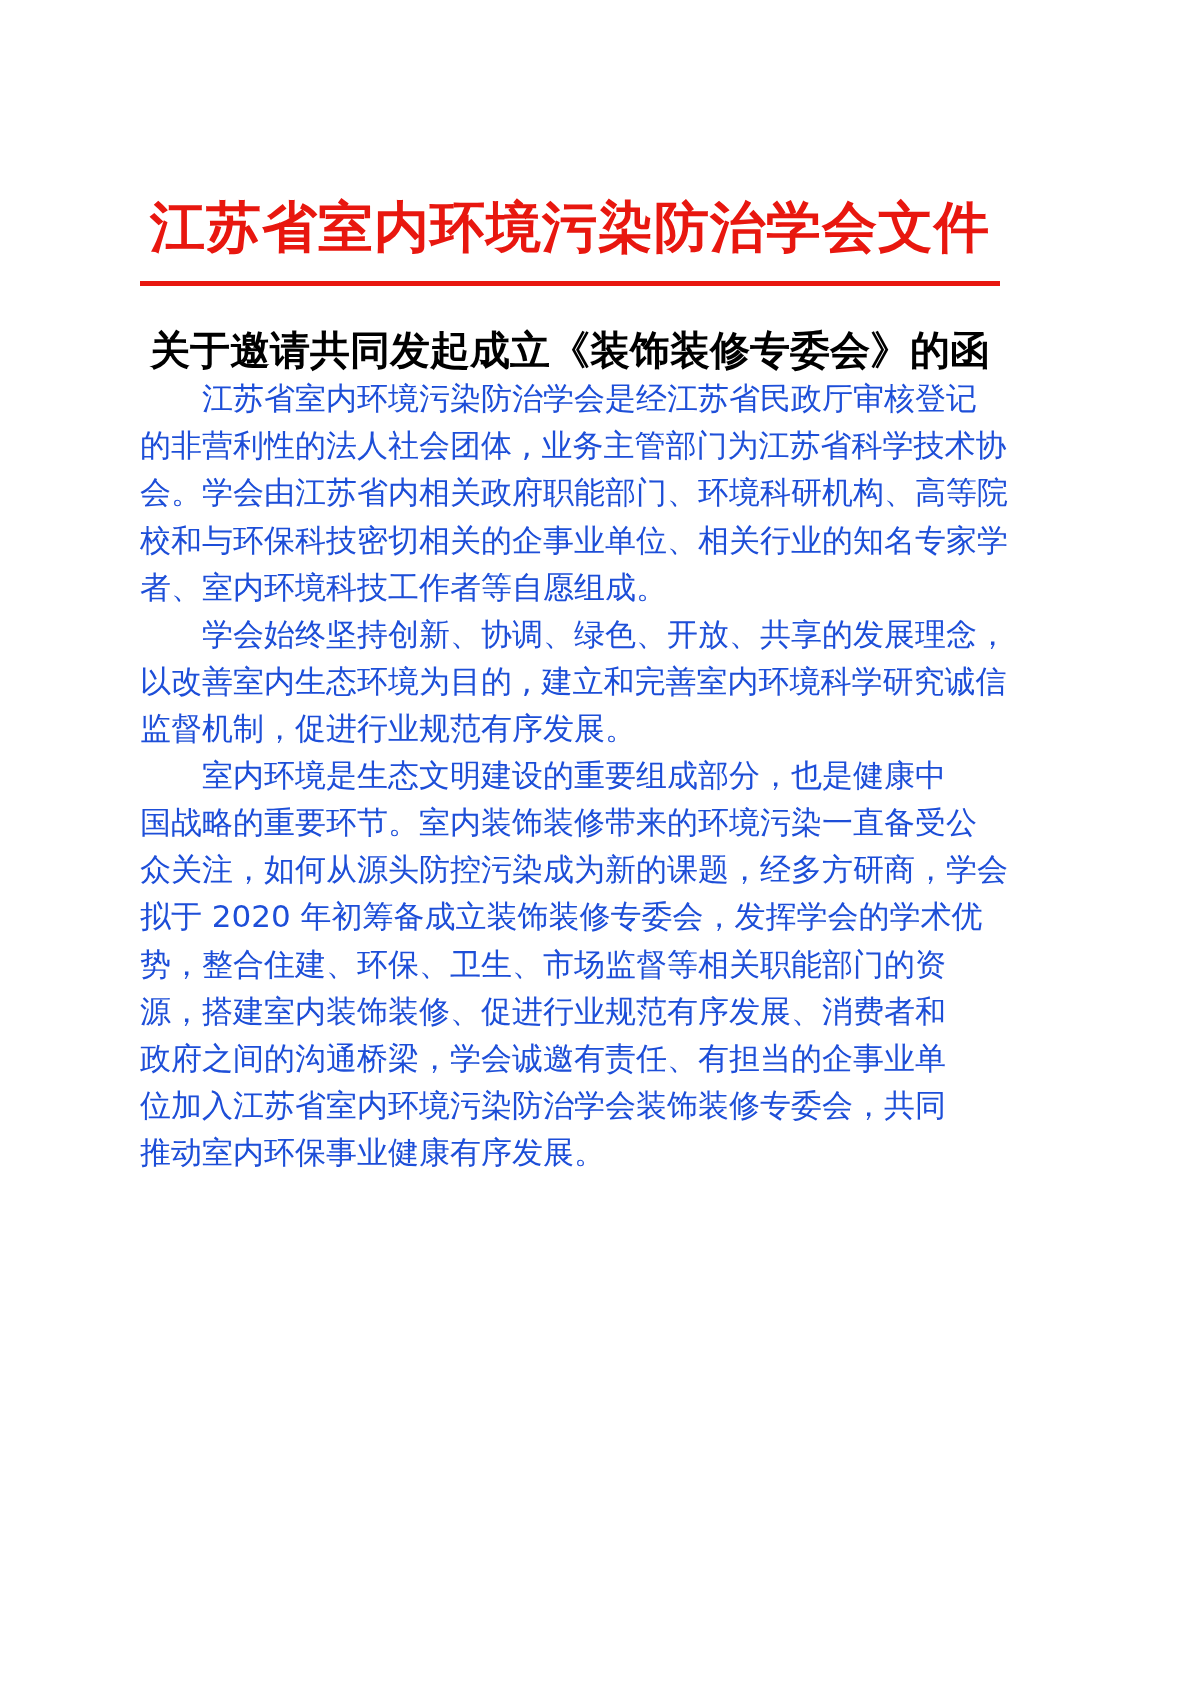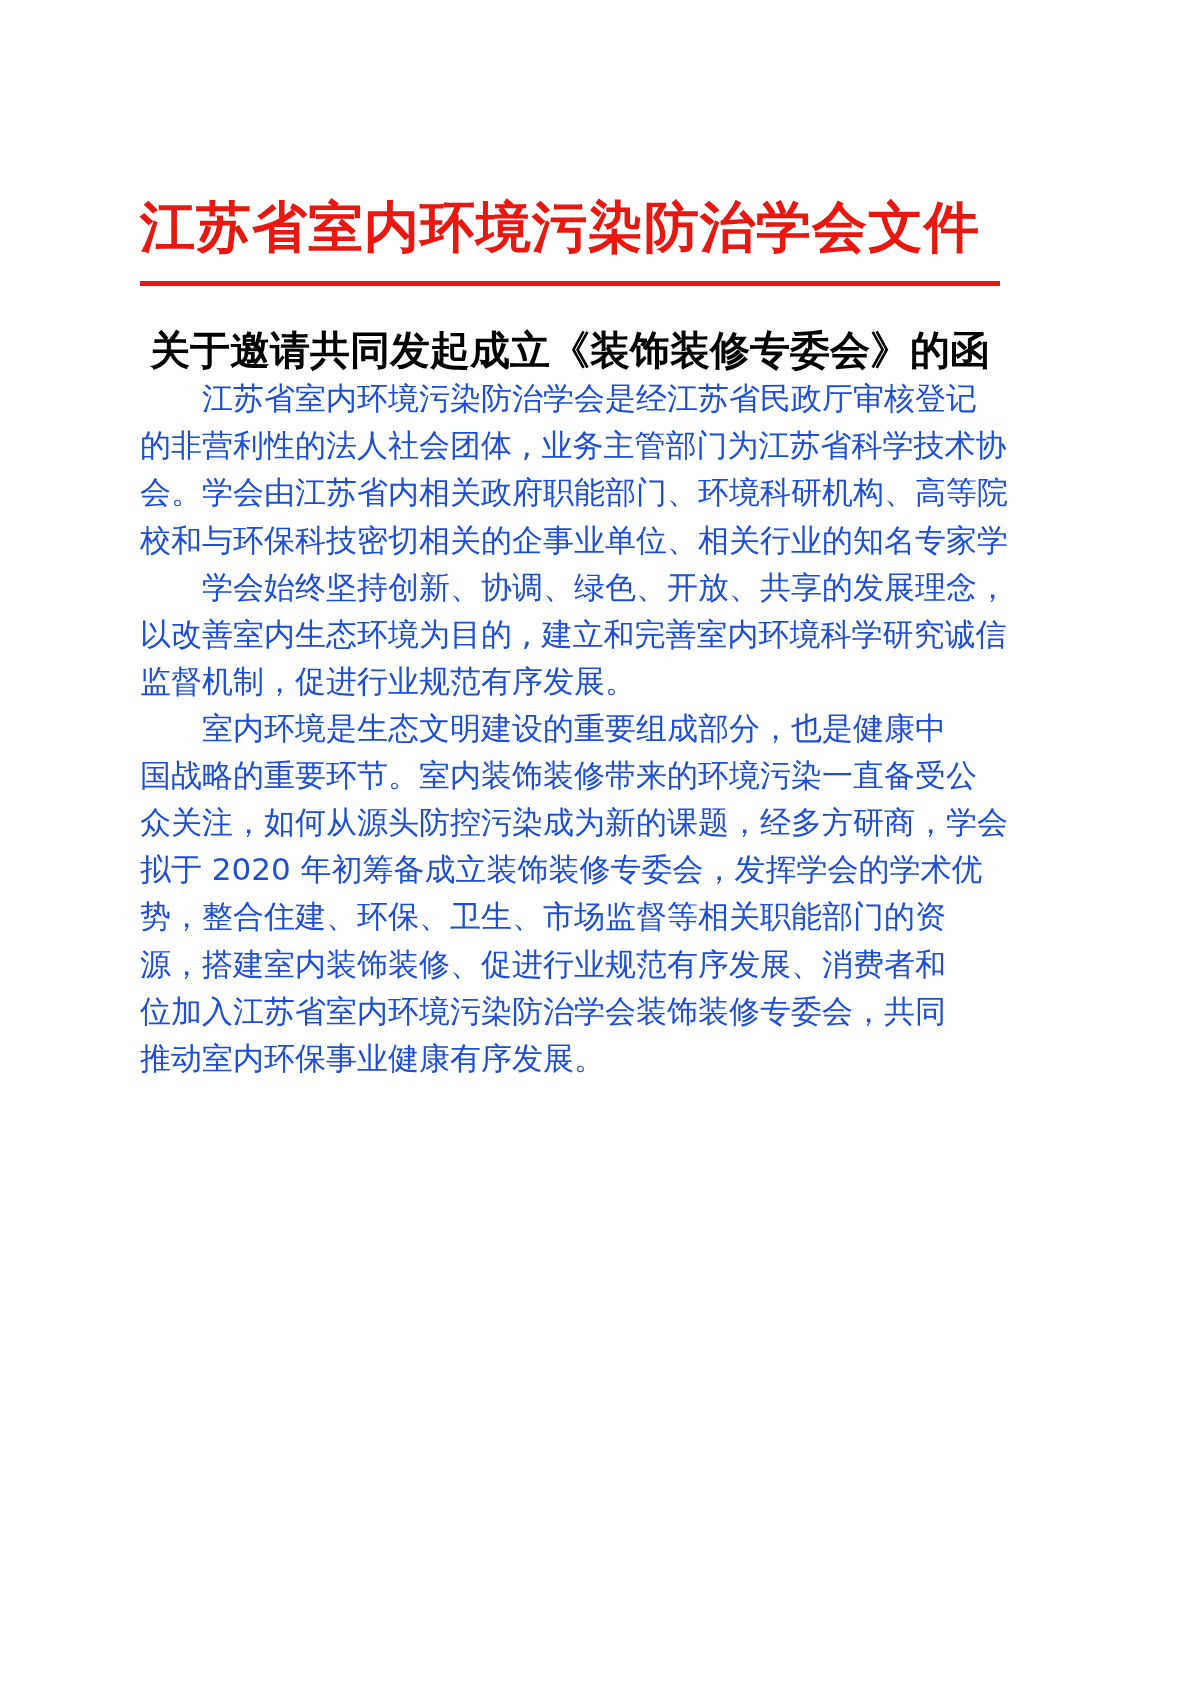--- a/index.html
+++ b/index.html
@@ -19,21 +19,21 @@
     box-sizing: border-box;
   }
   .doc-body {
     position: absolute;
     left: 140px;
     top: 0;
     width: 860px;
   }
   .masthead {
     margin-top: 196px;
-    text-align: left;
+    text-align: center;
     color: #e8170f;
     font-size: 55px;
     font-weight: bold;
     letter-spacing: 1px;
     line-height: 1.15;
     white-space: nowrap;
   }
   .masthead-rule {
     margin-top: 22px;
     height: 5px;
@@ -86,33 +86,35 @@
     <div class="masthead-rule"></div>
 
     <div class="subject-title">关于邀请共同发起成立《装饰装修专委会》的函</div>
 
 
     <div class="para">
       <span class="line indented">江苏省室内环境污染防治学会是经江苏省民政厅审核登记</span>
       <span class="line plain">的非营利性的法人社会团体 , 业务主管部门为江苏省科学技术协</span>
       <span class="line plain">会。学会由江苏省内相关政府职能部门、环境科研机构、高等院</span>
       <span class="line plain">校和与环保科技密切相关的企事业单位、相关行业的知名专家学</span>
+      <span class="line plain">者、室内环境科技工作者等自愿组成。</span>
     </div>
 
     <div class="para">
       <span class="line indented">学会始终坚持创新、协调、绿色、开放、共享的发展理念，</span>
       <span class="line plain">以改善室内生态环境为目的 , 建立和完善室内环境科学研究诚信</span>
       <span class="line plain">监督机制，促进行业规范有序发展。</span>
     </div>
 
     <div class="para">
       <span class="line indented">室内环境是生态文明建设的重要组成部分，也是健康中</span>
       <span class="line plain">国战略的重要环节。室内装饰装修带来的环境污染一直备受公</span>
       <span class="line plain">众关注，如何从源头防控污染成为新的课题，经多方研商，学会</span>
       <span class="line plain">拟于 2020 年初筹备成立装饰装修专委会，发挥学会的学术优</span>
       <span class="line plain">势，整合住建、环保、卫生、市场监督等相关职能部门的资</span>
       <span class="line plain">源，搭建室内装饰装修、促进行业规范有序发展、消费者和</span>
+      <span class="line plain">政府之间的沟通桥梁，学会诚邀有责任、有担当的企事业单</span>
       <span class="line plain">位加入江苏省室内环境污染防治学会装饰装修专委会，共同</span>
       <span class="line plain">推动室内环保事业健康有序发展。</span>
     </div>
 
   </div>
 </div>
 
 </body></html>

